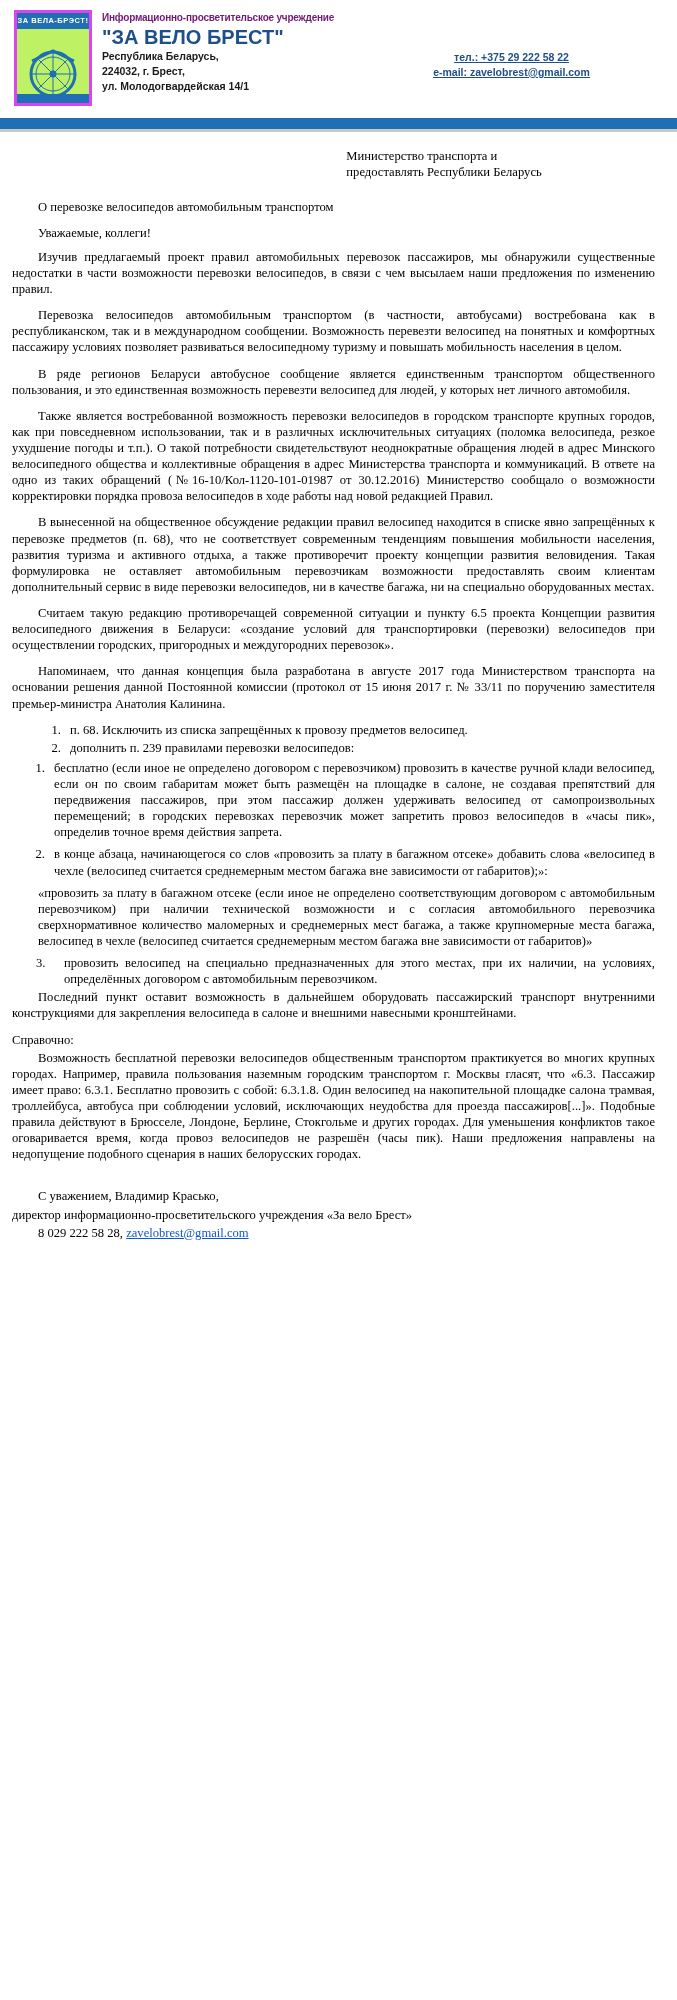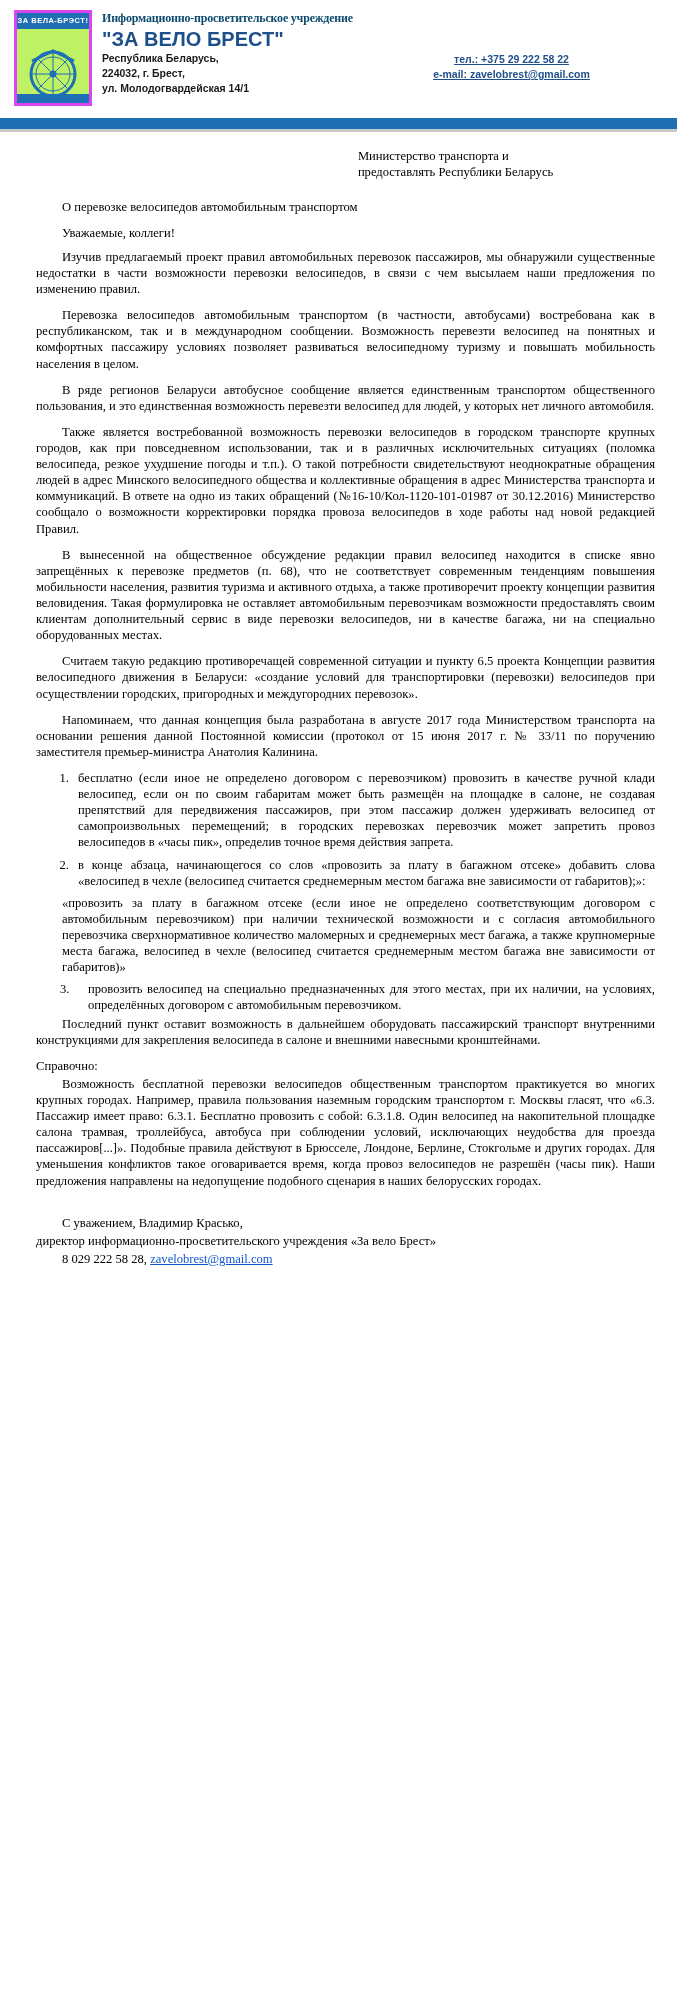--- a/index.html
+++ b/index.html
@@ -62,24 +62,24 @@
     bottom: 0; left: 0; right: 0;
     height: 9px;
     background: #1f6fb5;
   }
 
   .head-text {
     flex: 1 1 auto;
     padding-top: 2px;
   }
   .org-line1 {
-    font-family: Liberation Serif, serif;
-    font-size: 12px;
-    font-weight: bold;
-    color: #0c4a6e;
+    font-family: Liberation Sans, sans-serif;
+    font-size: 10px;
+    font-weight: bold;
+    color: #701a75;
     letter-spacing: -0.2px;
     line-height: 1.15;
   }
   .org-line2 {
     font-family: "Liberation Sans", sans-serif;
     font-size: 20px;
     font-weight: bold;
     color: #1d4f8a;
     letter-spacing: 0px;
     margin-top: 2px;
@@ -114,21 +114,21 @@
     background: #1f6fb5;
     margin: 6px 0 0 0;
   }
   .rule-grey {
     height: 3px;
     background: #c9c9c9;
   }
 
   
   .body-wrap {
-    padding: 16px 22px 10px 36px;
+    padding: 16px 22px 10px 12px;
     font-size: 12.6px;
     line-height: 1.28;
     text-align: justify;
   }
   .addressee {
     margin-left: 52%;
     text-align: left;
     line-height: 1.3;
     margin-bottom: 18px;
   }
@@ -249,20 +249,24 @@
     <p class="greeting">Уважаемые, коллеги!</p>
 
     <p class="para gap">Изучив предлагаемый проект правил автомобильных перевозок пассажиров, мы обнаружили существенные недостатки в части возможности перевозки велосипедов, в связи с чем высылаем наши предложения по изменению правил.</p>
     <p class="para gap">Перевозка велосипедов автомобильным транспортом (в частности, автобусами) востребована как в республиканском, так и в международном сообщении. Возможность перевезти велосипед на понятных и комфортных пассажиру условиях позволяет развиваться велосипедному туризму и повышать мобильность населения в целом.</p>
     <p class="para gap">В ряде регионов Беларуси автобусное сообщение является единственным транспортом общественного пользования, и это единственная возможность перевезти велосипед для людей, у которых нет личного автомобиля.</p>
     <p class="para gap">Также является востребованной возможность перевозки велосипедов в городском транспорте крупных городов, как при повседневном использовании, так и в различных исключительных ситуациях (поломка велосипеда, резкое ухудшение погоды и т.п.). О такой потребности свидетельствуют неоднократные обращения людей в адрес Минского велосипедного общества и коллективные обращения в адрес Министерства транспорта и коммуникаций. В ответе на одно из таких обращений (№16-10/Кол-1120-101-01987 от 30.12.2016) Министерство сообщало о возможности корректировки порядка провоза велосипедов в ходе работы над новой редакцией Правил.</p>
     <p class="para gap">В вынесенной на общественное обсуждение редакции правил велосипед находится в списке явно запрещённых к перевозке предметов (п. 68), что не соответствует современным тенденциям повышения мобильности населения, развития туризма и активного отдыха, а также противоречит проекту концепции развития веловидения. Такая формулировка не оставляет автомобильным перевозчикам возможности предоставлять своим клиентам дополнительный сервис в виде перевозки велосипедов, ни в качестве багажа, ни на специально оборудованных местах.</p>
     <p class="para gap">Считаем такую редакцию противоречащей современной ситуации и пункту 6.5 проекта Концепции развития велосипедного движения в Беларуси: «создание условий для транспортировки (перевозки) велосипедов при осуществлении городских, пригородных и междугородних перевозок».</p>
     <p class="para gap">Напоминаем, что данная концепция была разработана в августе 2017 года Министерством транспорта на основании решения данной Постоянной комиссии (протокол от 15 июня 2017 г. № 33/11 по поручению заместителя премьер-министра Анатолия Калинина.</p>
 
+    <ol class="lvl1">
+      <li>п. 68. Исключить из списка запрещённых к провозу предметов велосипед.</li>
+      <li>дополнить п. 239 правилами перевозки велосипедов:</li>
+    </ol>
 
     <ol class="lvl2">
       <li>бесплатно (если иное не определено договором с перевозчиком) провозить в качестве ручной клади велосипед, если он по своим габаритам может быть размещён на площадке в салоне, не создавая препятствий для передвижения пассажиров, при этом пассажир должен удерживать велосипед от самопроизвольных перемещений; в городских перевозках перевозчик может запретить провоз велосипедов в «часы пик», определив точное время действия запрета.</li>
       <li>в конце абзаца, начинающегося со слов «провозить за плату в багажном отсеке» добавить слова «велосипед в чехле (велосипед считается среднемерным местом багажа вне зависимости от габаритов);»:</li>
     </ol>
 
     <div class="quote-block">«провозить за плату в багажном отсеке (если иное не определено соответствующим договором с автомобильным перевозчиком) при наличии технической возможности и с согласия автомобильного перевозчика сверхнормативное количество маломерных и среднемерных мест багажа, а также крупномерные места багажа, велосипед в чехле (велосипед считается среднемерным местом багажа вне зависимости от габаритов)»</div>
 
     <div class="hanging-3">
       <span class="num">3.</span>

